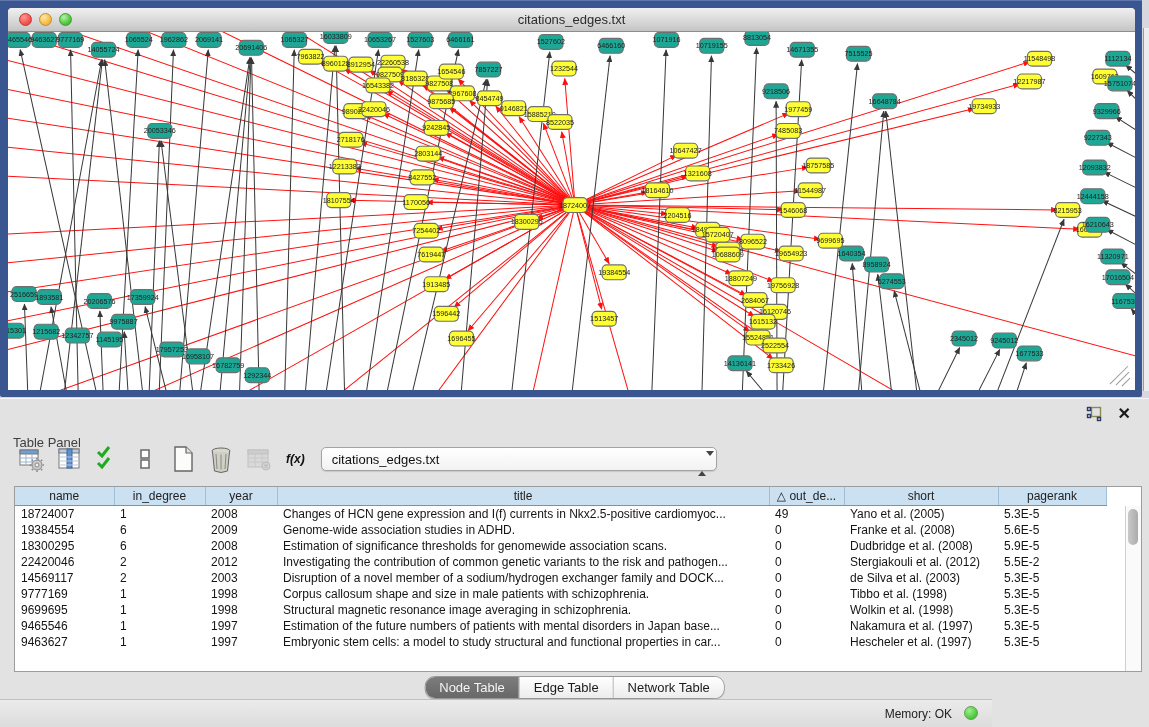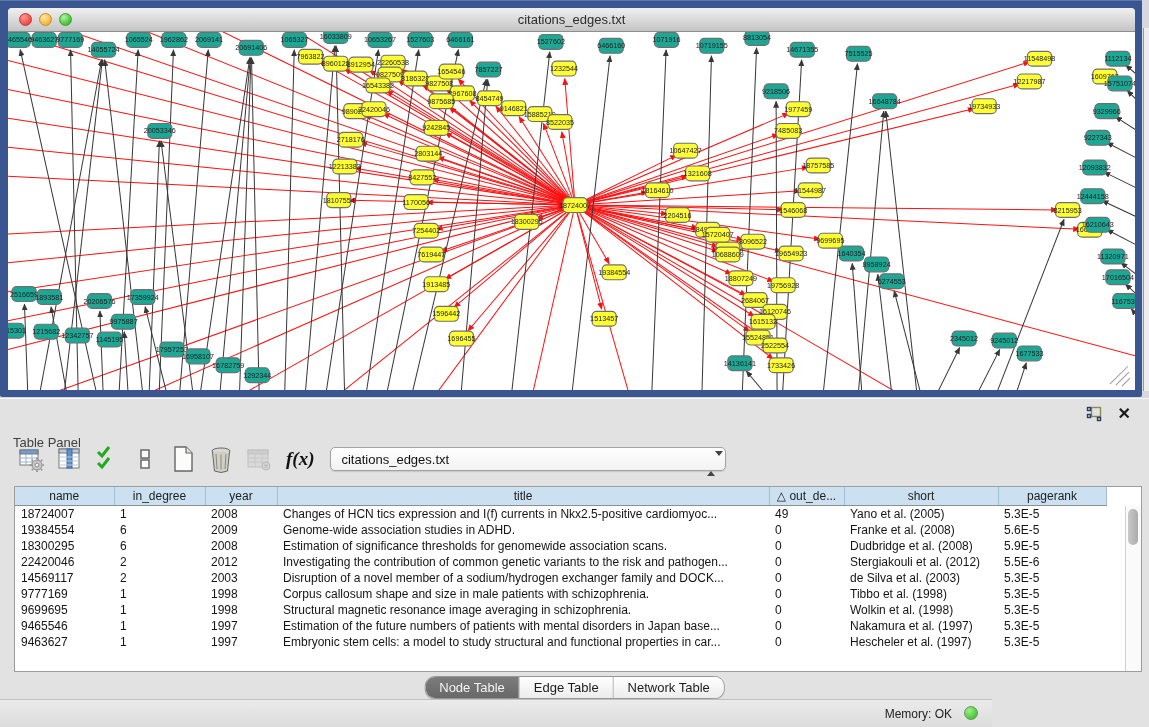--- a/index.html
+++ b/index.html
@@ -47,21 +47,21 @@
   }
   .tp-header{position:relative;height:32px;}
   .tp-title{position:absolute;left:13px;top:9px;font-size:13px;color:#404040;margin-top:27px;}
   .tp-header-icons{position:absolute;right:18px;top:7px;display:flex;gap:16px;align-items:center;}
   .tp-float{width:16px;height:16px;}
   .tp-close{font-size:16px;font-weight:bold;color:#1a1a1a;line-height:16px;cursor:default;}
   
   .tp-toolbar{position:absolute;left:14px;top:38px;right:14px;height:44px;display:flex;align-items:center;}
   .tbtn{width:34px;height:34px;display:flex;align-items:center;justify-content:center;margin-right:4px;}
   .tbtn svg{display:block;}
-  .fx{font-family:Liberation Serif, serif;font-style:italic;font-weight:bold;font-size:19px;color:#111;margin:0 8px 0 6px;}
+  .fx{font-family:Liberation Sans, sans-serif;font-style:italic;font-weight:bold;font-size:12px;color:#111;margin:0 8px 0 6px;}
   .table-select{
     position:relative;width:396px;height:24px;margin-left:8px;
     background:linear-gradient(#ffffff,#f2f2f2);
     border:1px solid #a3a3a3;border-radius:5px;
     box-shadow:0 1px 1px rgba(0,0,0,.12);
     font-size:13px;color:#111;line-height:24px;padding-left:10px;box-sizing:border-box;
   }
   .select-arrows{position:absolute;right:9px;top:4px;width:9px;}
   .select-arrows .up{width:0;height:0;border-left:4px solid transparent;border-right:4px solid transparent;border-bottom:5px solid #444;margin-bottom:2px;}
   .select-arrows .down{width:0;height:0;border-left:4px solid transparent;border-right:4px solid transparent;border-top:5px solid #444;}
@@ -846,21 +846,21 @@
             <th>△ out_de...</th>
             <th>short</th>
             <th>pagerank</th>
           </tr>
         </thead>
       <tbody id="node-body">
           <tr>
             <td>18724007</td>
             <td>1</td>
             <td>2008</td>
-            <td>Changes of HCN tics expression and I(f) currents in Nkx2.5-positive cardiomyoc...</td>
+            <td>Changes of HCN gene expression and I(f) currents in Nkx2.5-positive cardiomyoc...</td>
             <td>49</td>
             <td>Yano et al. (2005)</td>
             <td>5.3E-5</td>
           </tr>
           <tr>
             <td>19384554</td>
             <td>6</td>
             <td>2009</td>
             <td>Genome-wide association studies in ADHD.</td>
             <td>0</td>
@@ -876,21 +876,21 @@
             <td>Dudbridge et al. (2008)</td>
             <td>5.9E-5</td>
           </tr>
           <tr>
             <td>22420046</td>
             <td>2</td>
             <td>2012</td>
             <td>Investigating the contribution of common genetic variants to the risk and pathogen...</td>
             <td>0</td>
             <td>Stergiakouli et al. (2012)</td>
-            <td>5.5E-6</td>
+            <td>5.5E-2</td>
           </tr>
           <tr>
             <td>14569117</td>
             <td>2</td>
             <td>2003</td>
             <td>Disruption of a novel member of a sodium/hydrogen exchanger family and DOCK...</td>
             <td>0</td>
             <td>de Silva et al. (2003)</td>
             <td>5.3E-5</td>
           </tr>

